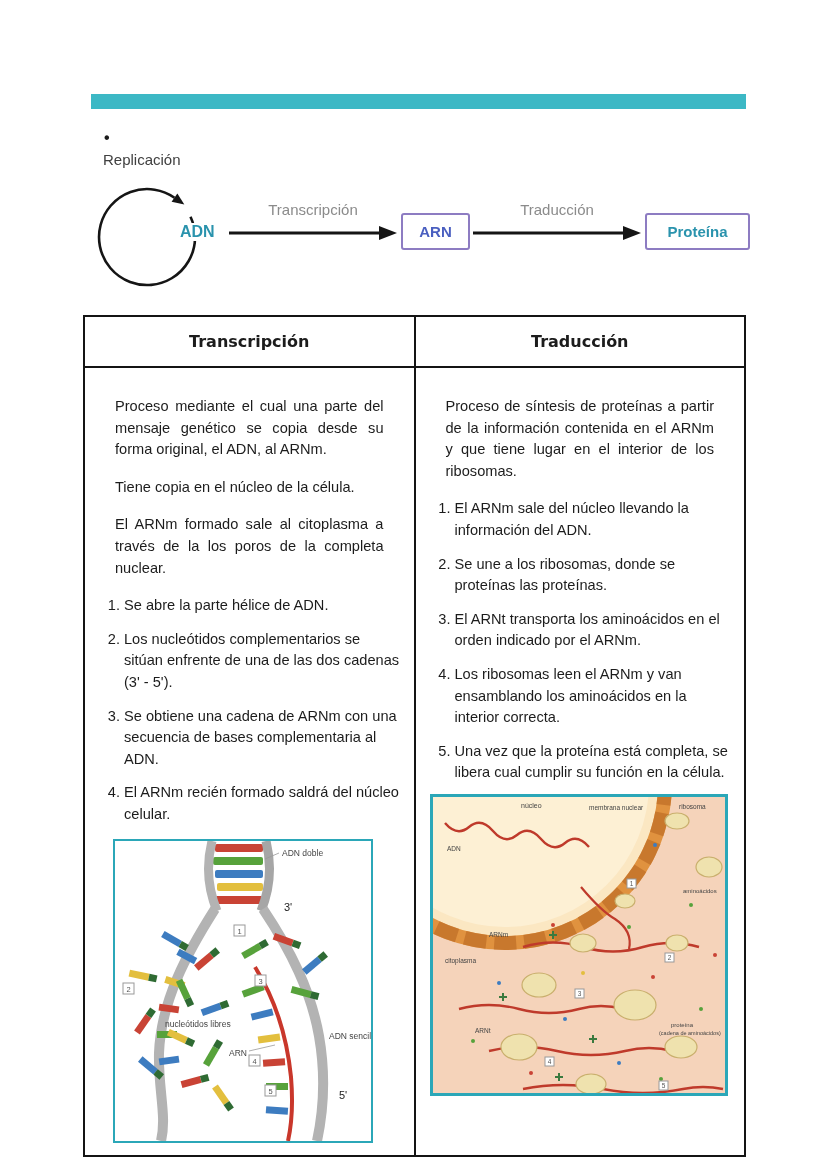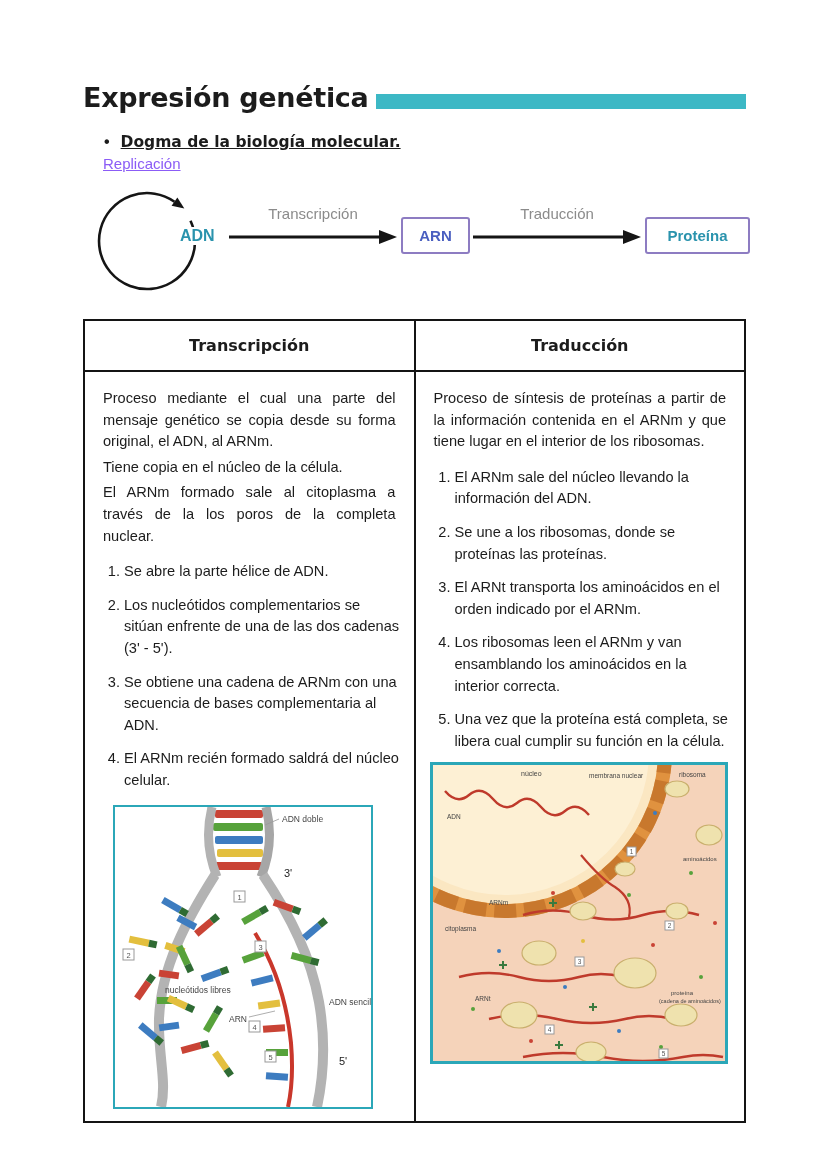--- a/index.html
+++ b/index.html
@@ -15,67 +15,65 @@
 
   .intro{margin:14px 0 0 0;font-size:15px;line-height:1.55;}
 
   .dogma-heading{margin:20px 0 0 21px;display:flex;gap:11px;align-items:baseline;}
   .bullet{font-size:16px;font-weight:bold;}
   .heading-text{font-family:"DejaVu Sans",sans-serif;font-size:15.5px;font-weight:bold;
                 text-decoration:underline;}
 
   
   .diagram{position:relative;height:152px;margin-top:4px;}
-  .replication-label{position:absolute;left:20px;top:0;font-size:15px;color:#8b5cf6;text-decoration:underline;}
+  .replication-label{position:absolute;left:20px;top:0;font-size:15px;color:#404040;}
   .cycle-svg{position:absolute;left:4px;top:24px;}
   .adn-label{position:absolute;left:94px;top:72px;font-size:16px;font-weight:bold;
              color:#2a93ad;background:#fff;padding:0 3px;}
   .h-arrow{position:absolute;top:72px;}
   .arrow-1{left:146px;} .arrow-2{left:390px;}
   .arrow-label{position:absolute;top:50px;font-size:15px;color:#8b8b8b;text-align:center;width:168px;}
   .arrow-label-1{left:146px;} .arrow-label-2{left:390px;}
   .node-box{position:absolute;top:62px;height:33px;border:2.5px solid #8d7cc2;border-radius:3px;
             background:#fff;display:flex;align-items:center;justify-content:center;
             font-weight:bold;font-size:15px;}
   .arn-box{left:318px;width:65px;color:#4a5fc0;}
   .protein-box{left:562px;width:101px;color:#2a93ad;}
 
   
   .info-table{width:663px;border-collapse:collapse;margin-top:12px;}
   .info-table th,.info-table td{border:2px solid #141414;}
   .info-table th{width:50%;padding:15px 6px;font-family:"DejaVu Sans",sans-serif;
                  font-size:16px;font-weight:bold;}
   .info-table td{vertical-align:top;padding:12px 14px;font-size:14.6px;line-height:1.48;}
-  .cell p{margin:4px;}
+  .cell p{margin:16px;}
   .cell .justify{text-align:justify;}
   .cell ol{margin:14px 0 0 0;padding-left:25px;}
   .cell ol li{margin:12px 0 2px 0;}
 
   
   .fig{position:relative;overflow:hidden;}
   .fig svg{display:block;width:100%;height:100%;}
   .fig-transcription{width:256px;height:300px;border:2px solid #2ba7b8;margin:13px 0 0 14px;background:#fff;}
   .fig-translation{width:292px;height:296px;border:3px solid #2ba7b8;margin:10px 0 0 0;background:#f5d3ba;}
   svg text{font-family:"Liberation Sans",sans-serif;}
 </style>
 </head>
 <body>
 
 <div class="page">
   <div class="content">
 
     <div class="title-row">
-      <h1 class="page-title">Expresión genética</h1>
       <div class="title-bar"></div>
     </div>
 
 
     <div class="dogma-heading">
       <span class="bullet">•</span>
-      <span class="heading-text">Dogma de la biología molecular.</span>
     </div>
 
     <div class="diagram">
       <span class="replication-label">Replicación</span>
 
       <svg class="cycle-svg" width="120" height="124" viewBox="0 0 120 124">
         <path d="M 103.5 41.7 A 48 48 0 1 1 87.5 22.7" fill="none" stroke="#151515" stroke-width="2.6"></path>
         <polygon points="97.3,29.6 84.6,26.8 90.4,18.6" fill="#151515"></polygon>
       </svg>
 

